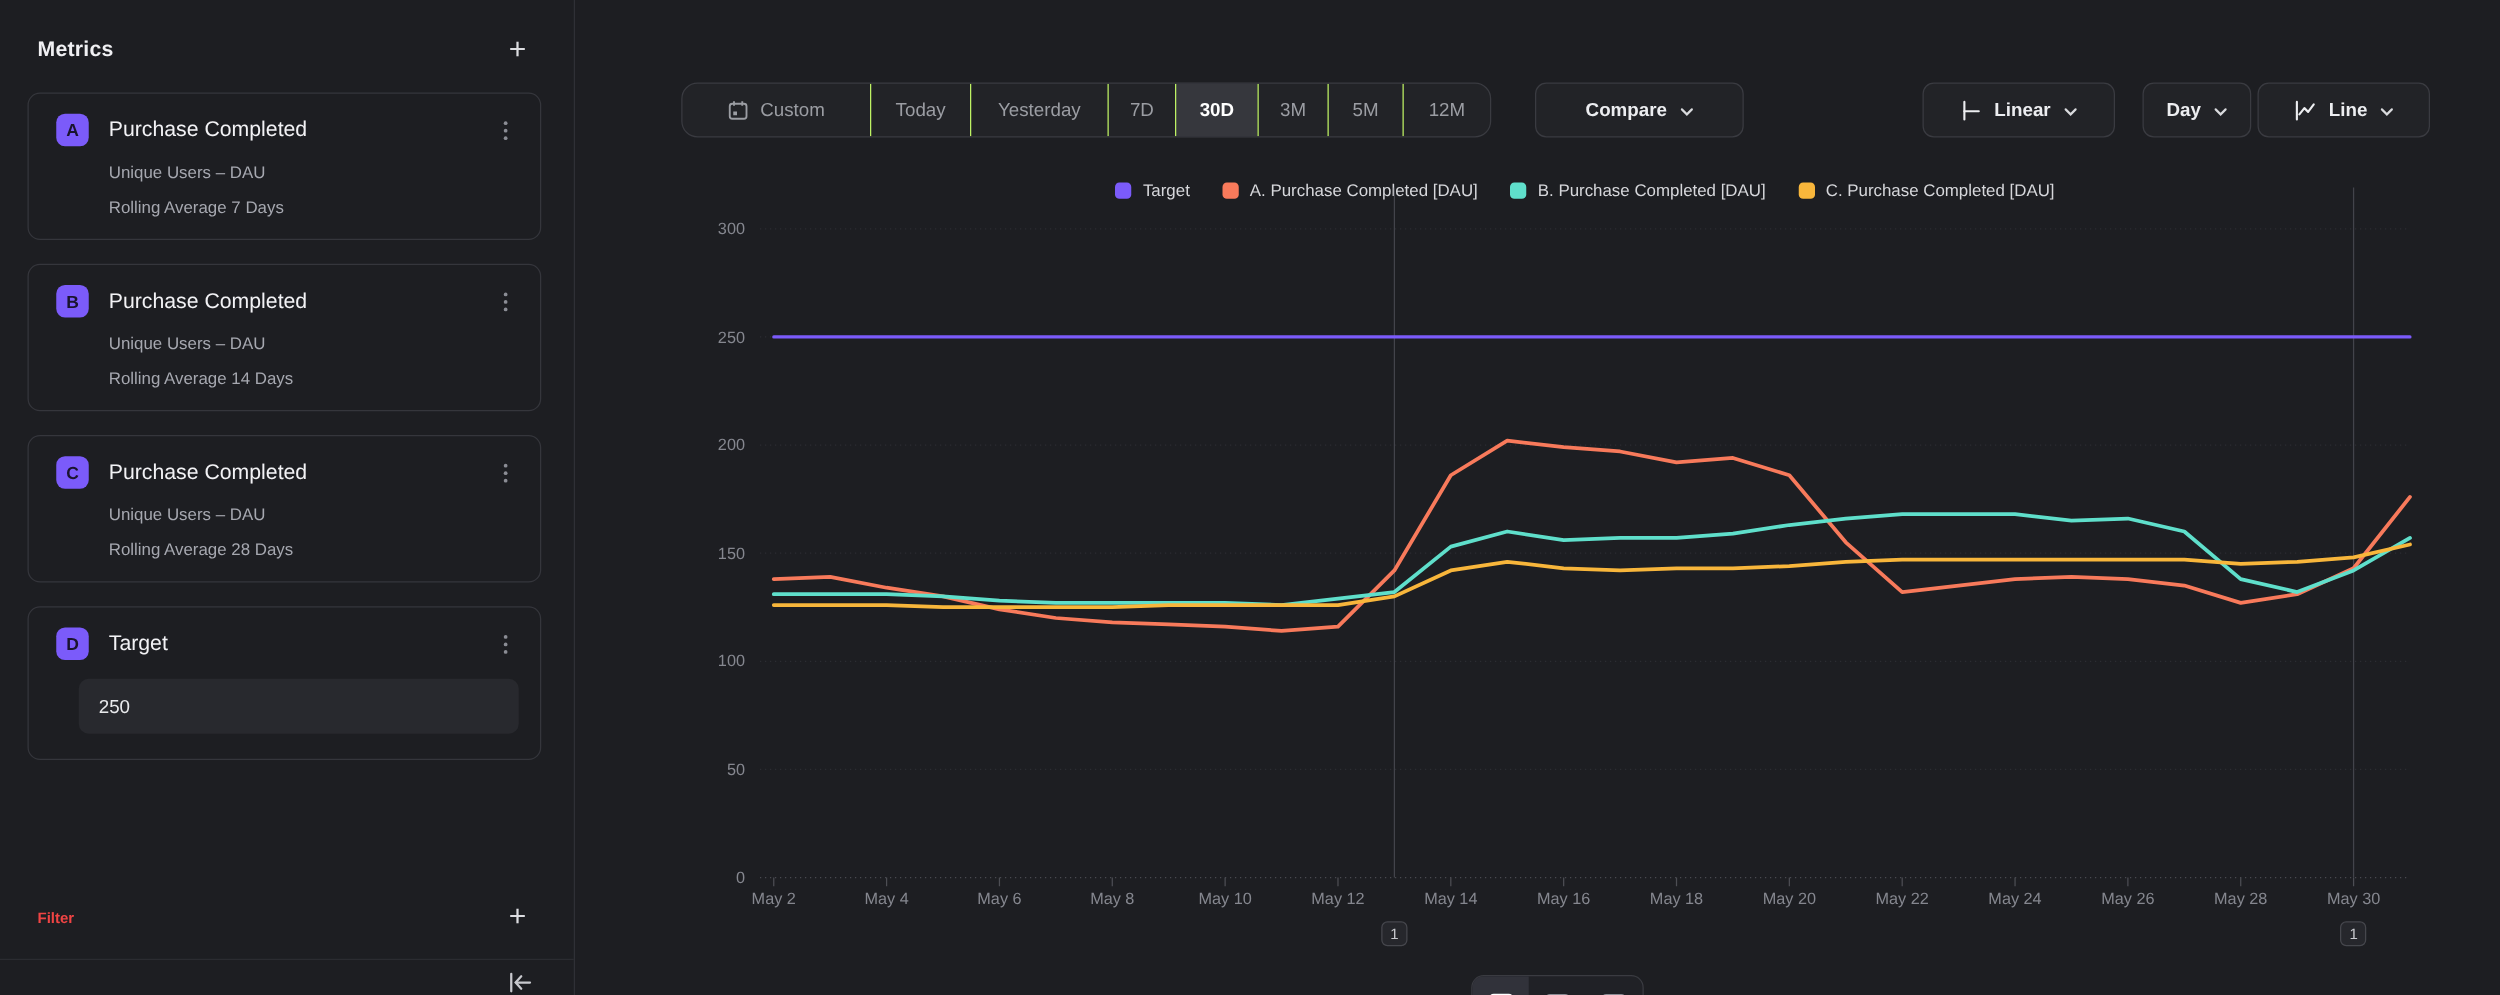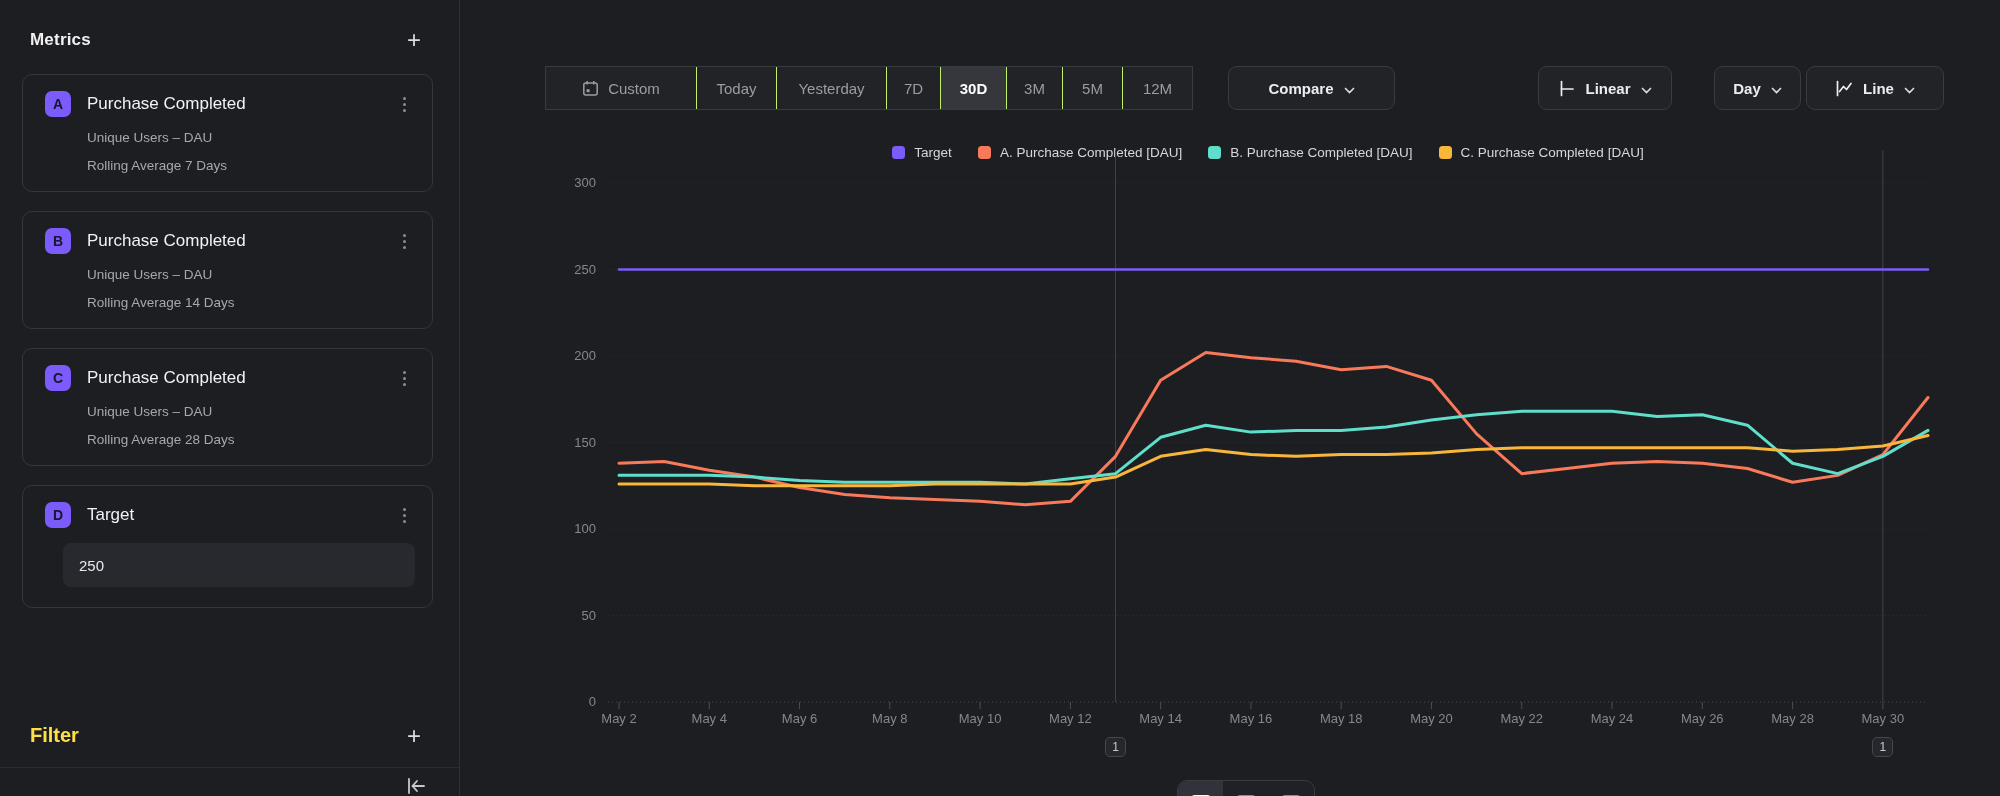--- a/index.html
+++ b/index.html
@@ -13,28 +13,28 @@
   .icon-btn { background:none; border:none; cursor:pointer; color:#dcdde1; font-size:24px; font-weight:300; line-height:20px; padding:0 2px; }
   .metric-card { margin:0 26px 19px 22px; border:1px solid #35363c; border-radius:10px; padding:16px 20px 18px 22px; background:transparent; }
   .card-top { display:flex; align-items:center; }
   .badge { width:26px; height:26px; border-radius:7px; background:#7B5BFA; color:#1a142e; font-size:14px; font-weight:700; display:flex; align-items:center; justify-content:center; flex:0 0 26px; }
   .card-title { margin-left:16px; font-size:17px; font-weight:400; color:#f2f2f5; flex:1; }
   .kebab { display:flex; flex-direction:column; gap:3px; padding:4px 6px; background:none; border:none; cursor:pointer; }
   .kebab i { width:3px; height:3px; border-radius:50%; background:#8b8d95; display:block; }
   .card-line { margin:13px 0 0 42px; font-size:13.5px; color:#a6a8b0; }
   .target-input { margin:15px 0 0 18px; width:352px; height:44px; background:#28292e; border-radius:8px; font-size:15px; color:#e8e9ec; display:flex; align-items:center; padding-left:16px; }
   .sb-filter { position:absolute; left:30px; right:36px; top:724px; display:flex; align-items:center; justify-content:space-between; }
-  .sb-filter-title { font-size:20px; font-weight:700; color:#fde047; }
+  .sb-filter-title { font-size:12px; font-weight:700; color:#ef4444; }
   .sb-divider { position:absolute; left:0; right:0; top:767px; height:1px; background:#2b2c31; }
   .collapse-btn { position:absolute; right:32px; top:776px; background:none; border:none; cursor:pointer; color:#c8c9ce; }
 
   
   .main { position:absolute; left:460px; top:0; width:1540px; height:796px; }
   .toolbar-item { position:absolute; top:66px; height:44px; }
-  .seg-group { left:85px; display:flex; border:1px solid #3a3b41; border-radius:0; background:#222327; overflow:hidden; }
+  .seg-group { left:85px; display:flex; border:1px solid #3a3b41; border-radius:13px; background:#222327; overflow:hidden; }
   .seg { display:flex; align-items:center; justify-content:center; gap:9px; border:none; border-left:1px solid #bef264; background:transparent; color:#9b9da3; font-size:15px; cursor:pointer; height:100%; font-family:inherit; }
   .seg:first-child { border-left:none; }
   .seg.active { background:#36373d; color:#ffffff; font-weight:700; }
   .tb-btn { display:flex; align-items:center; justify-content:center; gap:10px; border:1px solid #3a3b41; border-radius:9px; background:#222327; color:#ecedf0; font-size:15px; font-weight:700; cursor:pointer; font-family:inherit; }
   .chev { flex:0 0 auto; }
 
   
   .chart-layer { position:absolute; inset:0; }
   .legend { position:absolute; top:145px; left:148px; width:1320px; display:flex; justify-content:center; gap:26px; }
   .legend-item { display:flex; align-items:center; gap:9px; }
@@ -156,21 +156,21 @@
 
     <button class="toolbar-item tb-btn" style="left:768px; width:167px;">
       <span>Compare</span>
       <span class="chev">
         <svg width="11" height="7" viewBox="0 0 11 7" fill="none" stroke="#d9dadd" stroke-width="1.7" stroke-linecap="round">
             <path d="M1.5 1.5 L5.5 5.5 L9.5 1.5"></path>
           </svg>
       </span>
     </button>
 
-    <button class="toolbar-item tb-btn" style="left:1078px; width:134px;">
+    <button class="toolbar-item tb-btn" style="left:1078px; width:154px;">
       <span style="display:flex;">
         <svg width="17" height="17" viewBox="0 0 17 17" fill="none" stroke="#ecedf0" stroke-width="1.7" stroke-linecap="round">
             <path d="M3.5 1.5 V15.5"></path>
             <path d="M3.5 9 H15"></path>
           </svg>
       </span>
       <span>Linear</span>
       <span class="chev">
         <svg width="11" height="7" viewBox="0 0 11 7" fill="none" stroke="#d9dadd" stroke-width="1.7" stroke-linecap="round">
             <path d="M1.5 1.5 L5.5 5.5 L9.5 1.5"></path>

